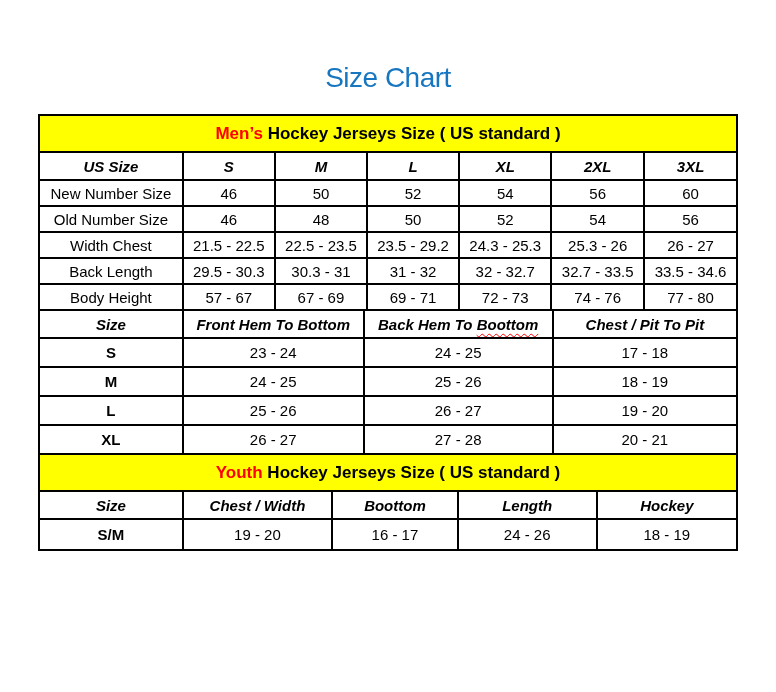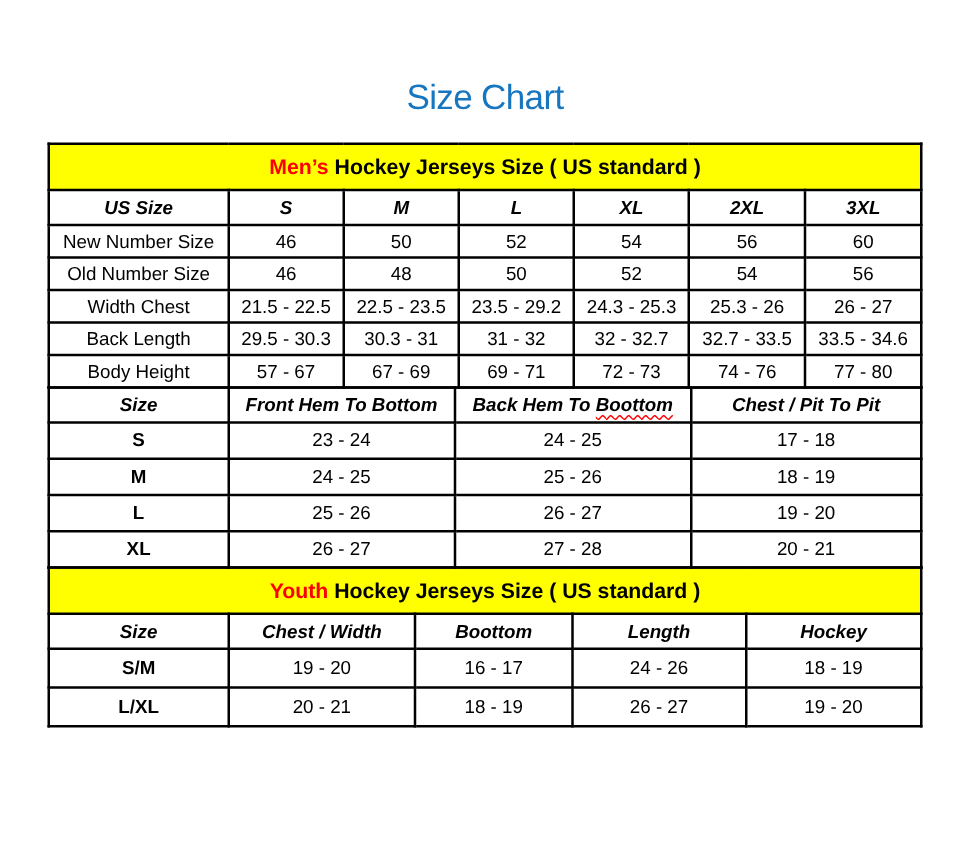--- a/index.html
+++ b/index.html
@@ -215,23 +215,16 @@
           </tr>
     </thead>
     <tbody>
           <tr>
             <td class="row-label">S/M</td>
             <td>19 - 20</td>
             <td>16 - 17</td>
             <td>24 - 26</td>
             <td>18 - 19</td>
           </tr>
-          <tr>
-            <td class="row-label">L/XL</td>
-            <td>20 - 21</td>
-            <td>18 - 19</td>
-            <td>26 - 27</td>
-            <td>19 - 20</td>
-          </tr>
         </tbody>
   </table>
 </div>
 </div>
 
 </body></html>

